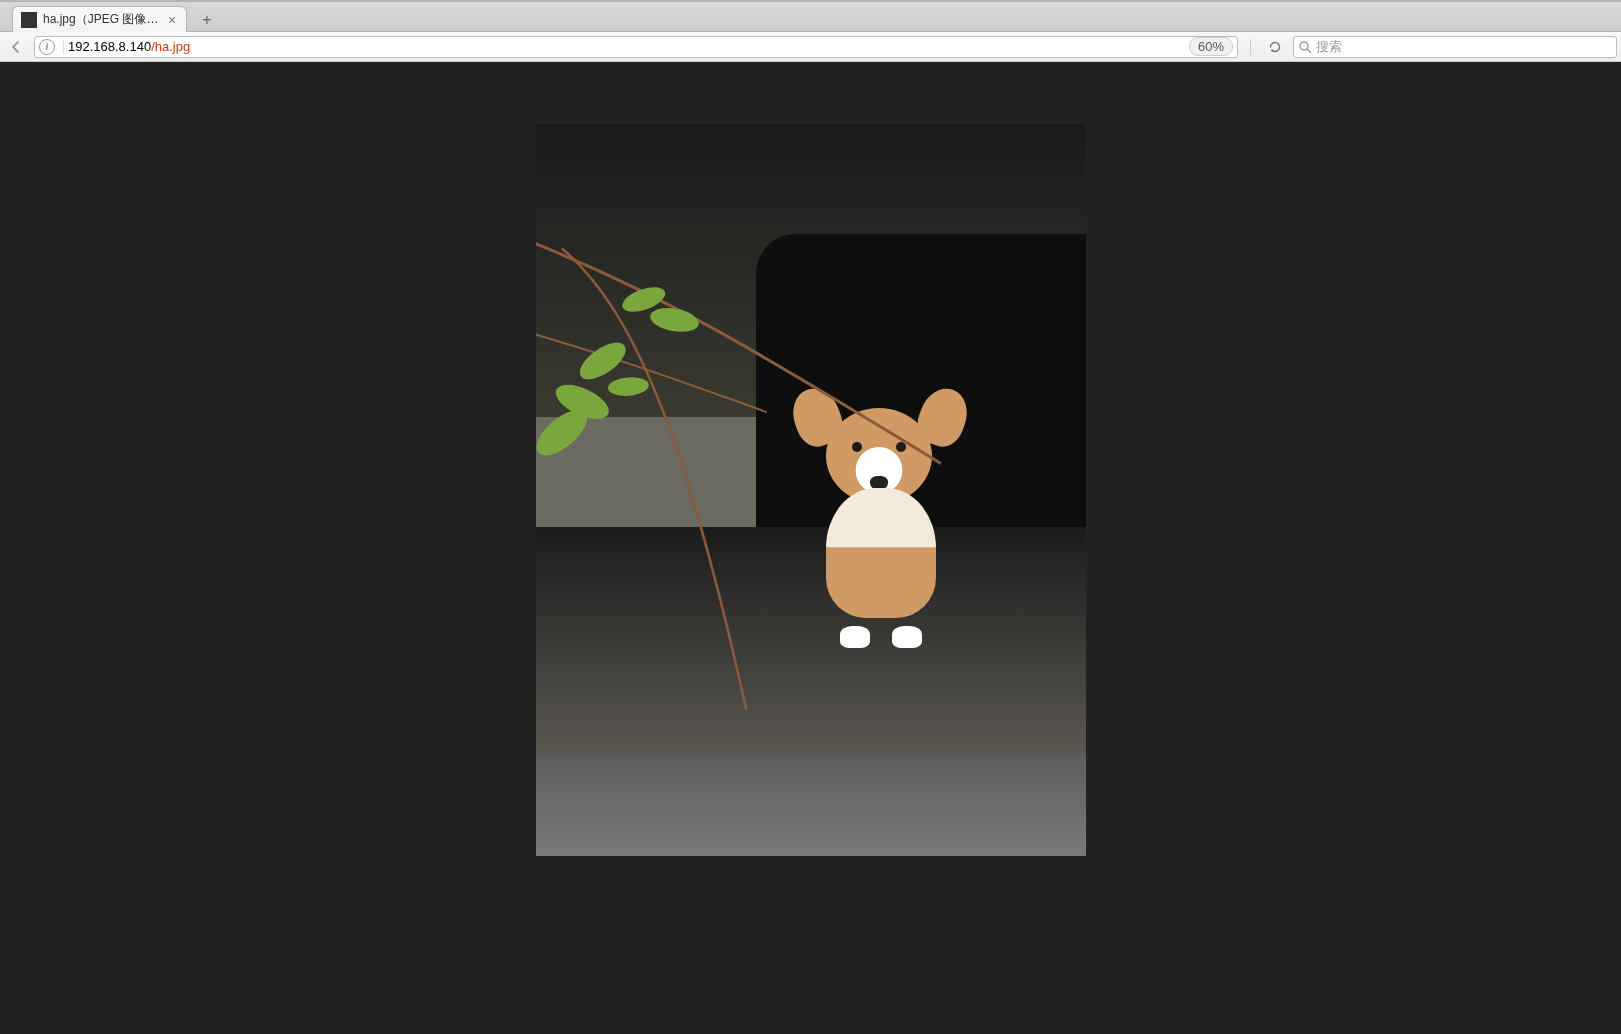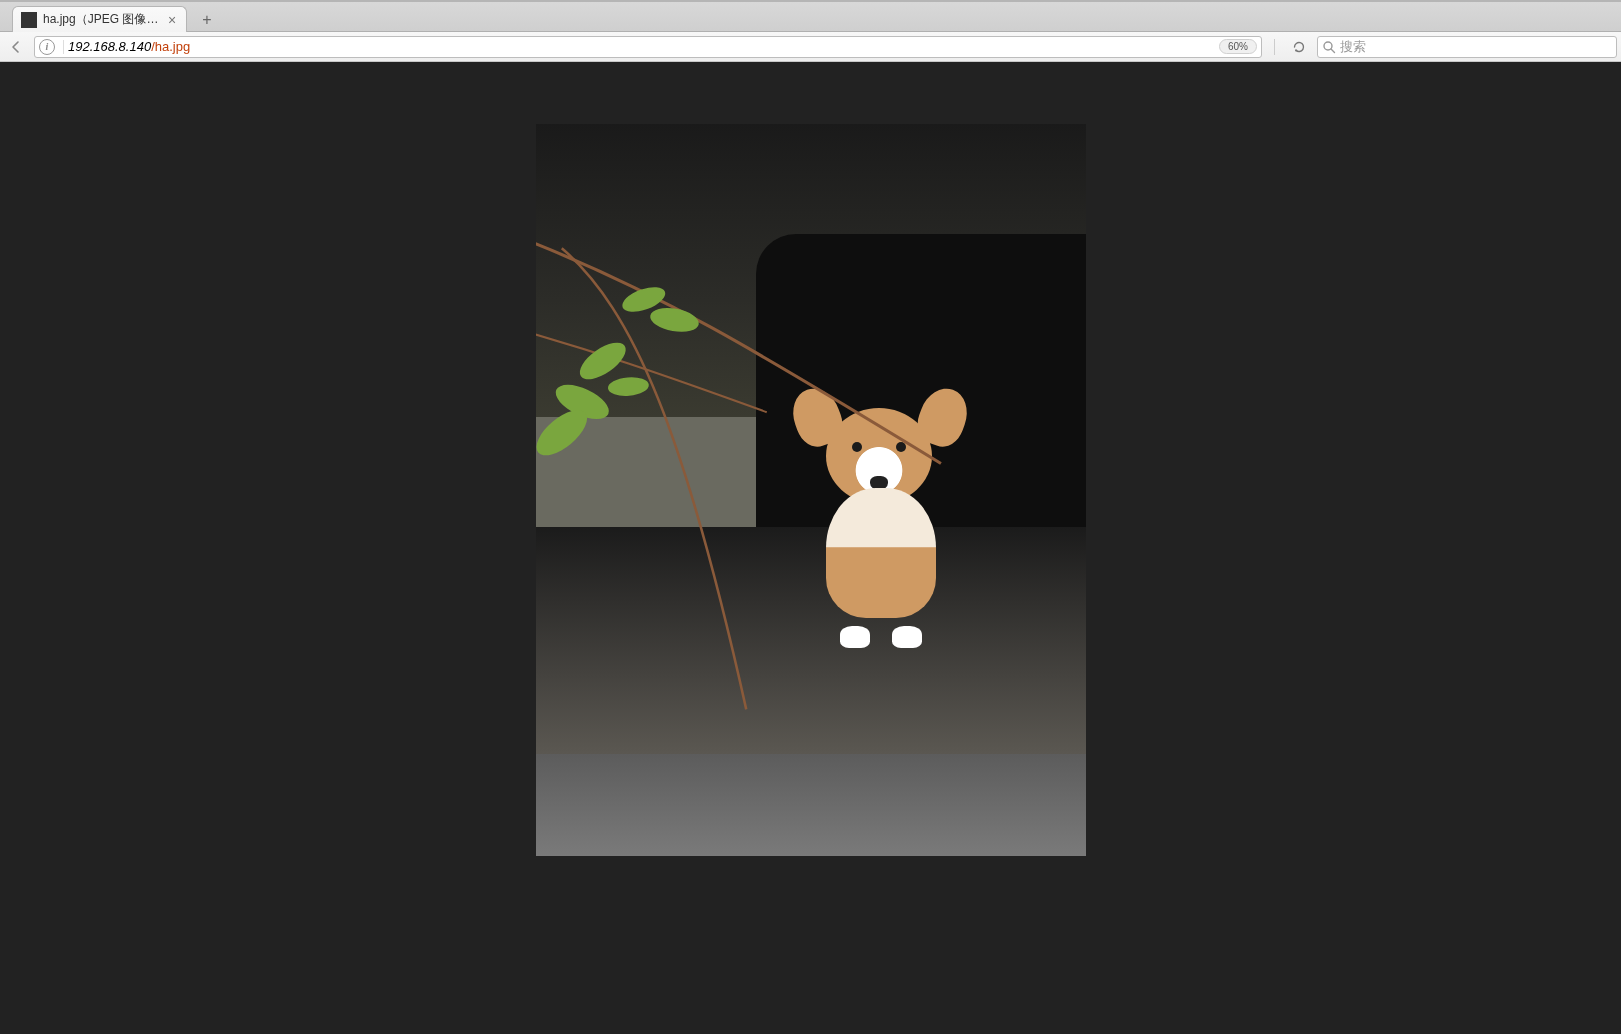--- a/index.html
+++ b/index.html
@@ -139,38 +139,38 @@
       margin: 0 4px;
     }
     .url-input-wrap {
       flex: 1;
       display: flex;
       align-items: baseline;
       font-size: 13px;
       overflow: hidden;
       white-space: nowrap;
     }
-    .url-host { color: #000; font-style: italic; }
+    .url-host { color: #000; }
     .url-path { color: #c2410c; }
 
     .zoom-badge {
       background: #f0f0f0;
       border: 1px solid #d0d0d0;
       border-radius: 9px;
       padding: 1px 8px;
-      font-size: 10px;
+      font-size: 13px;
       color: #555;
       margin-left: 6px;
       cursor: pointer;
     }
 
     .reload-btn { margin: 0 4px; }
 
     .search-container {
-      width: 300px;
+      width: 324px;
       height: 22px;
       background: #fff;
       border: 1px solid #bdbdbd;
       border-radius: 3px;
       display: flex;
       align-items: center;
       padding: 0 4px;
     }
     .search-icon {
       width: 14px;

